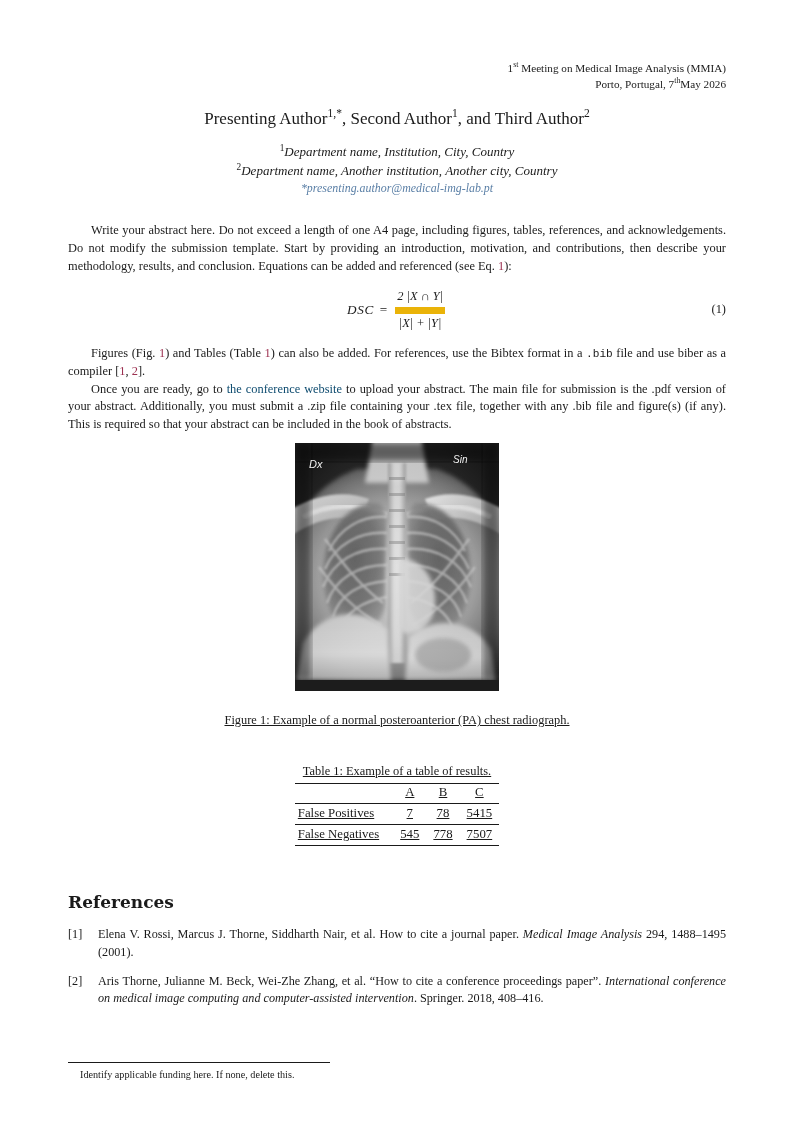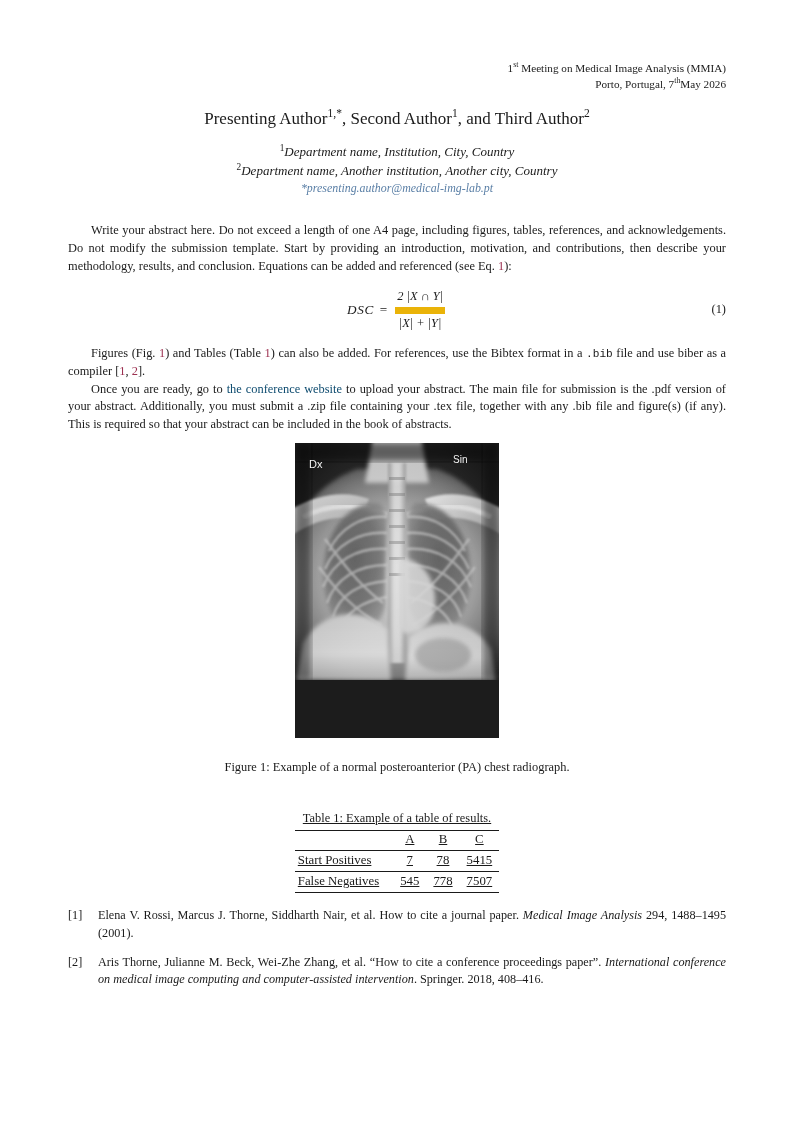--- a/index.html
+++ b/index.html
@@ -127,31 +127,33 @@
     font-size: 12.4px;
   }
 
   
   .figure-block {
     margin-top: 10px;
     text-align: center;
   }
   .xray-frame {
     width: 204px;
-    height: 295px;
+    height: 248px;
     margin: 0 auto;
     position: relative;
     overflow: hidden;
     background: #1c1c1c;
+    font-style: italic;
   }
   .xray-frame svg { display: block; }
   .figure-caption {
     margin-top: 22px;
     font-size: 12.4px;
     text-align: center;
+    text-decoration: underline;
   }
 
   
   .table-block {
     margin-top: 36px;
     text-align: center;
     text-decoration: underline;
   }
   .table-caption {
     font-size: 12.4px;
@@ -380,41 +382,46 @@
         <thead>
           <tr class="rule-top rule-dbl-a head-row">
             <th></th>
             <th>A</th>
             <th>B</th>
             <th>C</th>
           </tr>
         </thead>
         <tbody>
           <tr class="rule-mid">
-            <td class="rowlabel">Start Positives</td>
+            <td class="rowlabel">False Positives</td>
             <td>7</td>
             <td>78</td>
             <td>5415</td>
           </tr>
           <tr class="rule-mid rule-bot">
             <td class="rowlabel">False Negatives</td>
             <td>545</td>
             <td>778</td>
             <td>7507</td>
           </tr>
         </tbody>
       </table>
     </div>
 
+    <div class="references-heading">References</div>
     <div class="ref-list">
       <div class="ref-item">
         <div class="ref-num">[1]</div>
         <div class="ref-text"><span>Elena V. Rossi, Marcus J. Thorne, Siddharth Nair, et al. How to cite a journal paper. </span><i>Medical Image Analysis</i><span> 294, 1488–1495 (2001).</span></div>
       </div>
       <div class="ref-item">
         <div class="ref-num">[2]</div>
         <div class="ref-text"><span>Aris Thorne, Julianne M. Beck, Wei-Zhe Zhang, et al. “How to cite a conference proceedings paper”. </span><i>International conference on medical image computing and computer-assisted intervention</i><span>. Springer. 2018, 408–416.</span></div>
       </div>
     </div>
 
   </div>
 
+  <div class="footnote">
+    <div class="footnote-rule"></div>
+    <div class="footnote-text">Identify applicable funding here. If none, delete this.</div>
+  </div>
 </div>
 
 </body></html>

